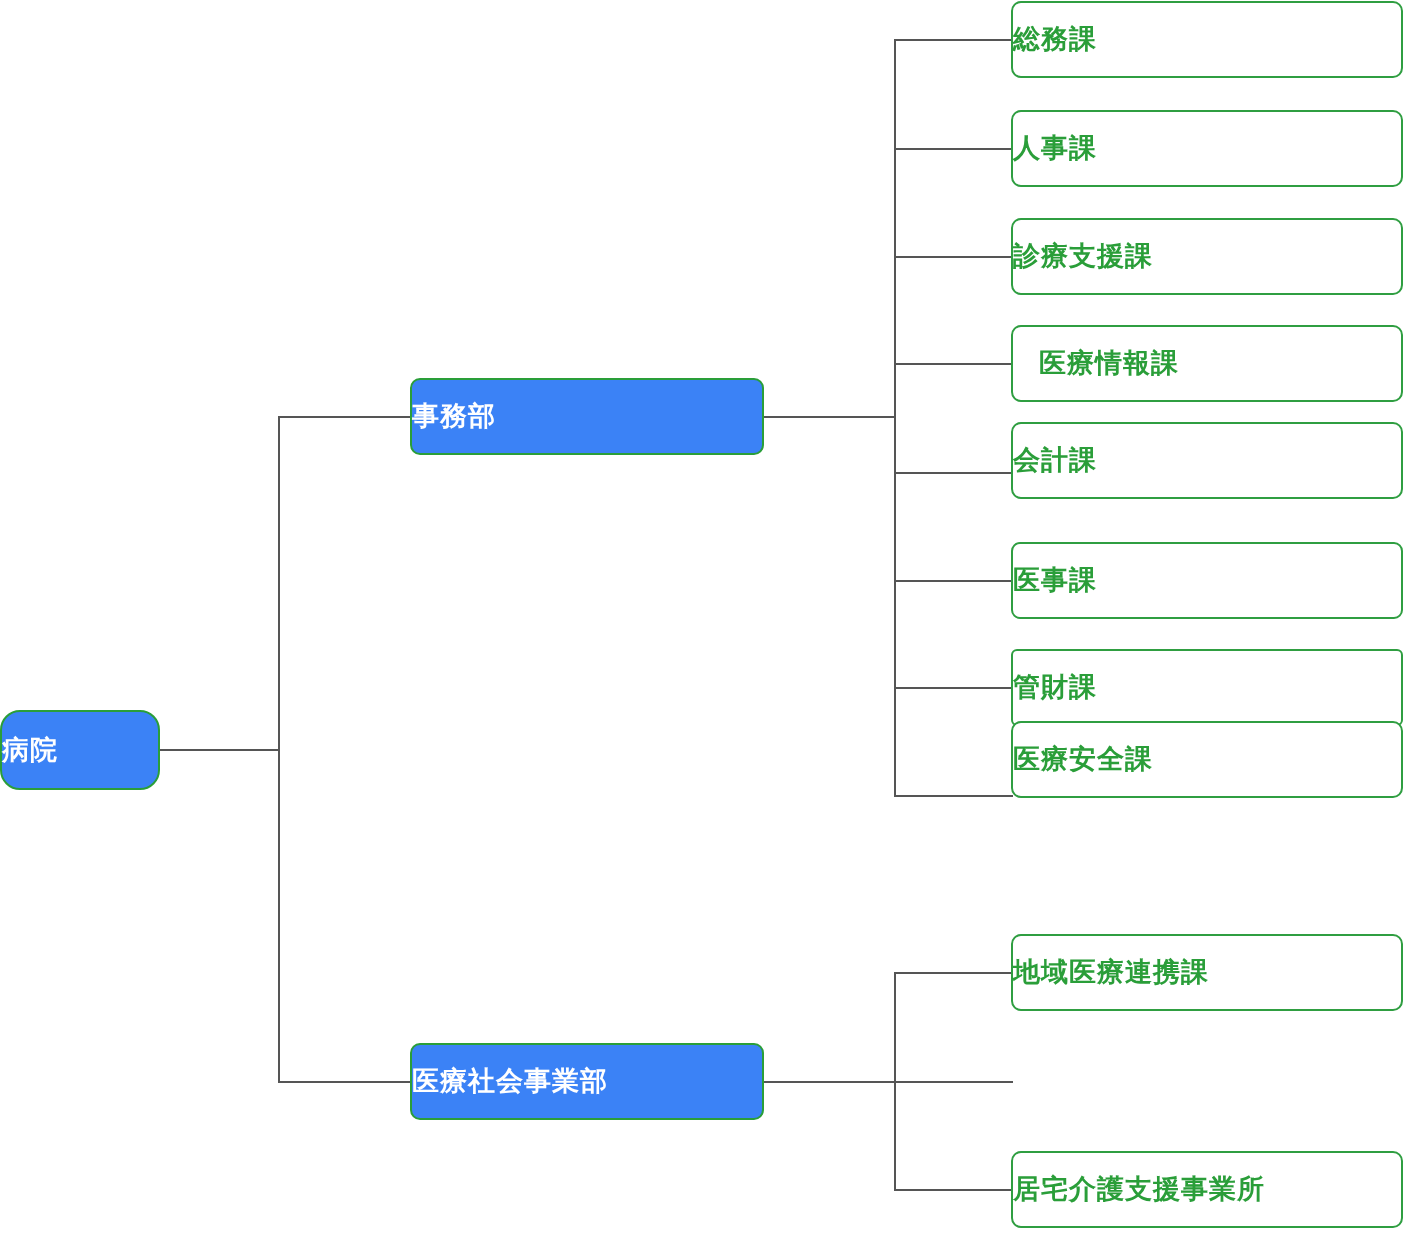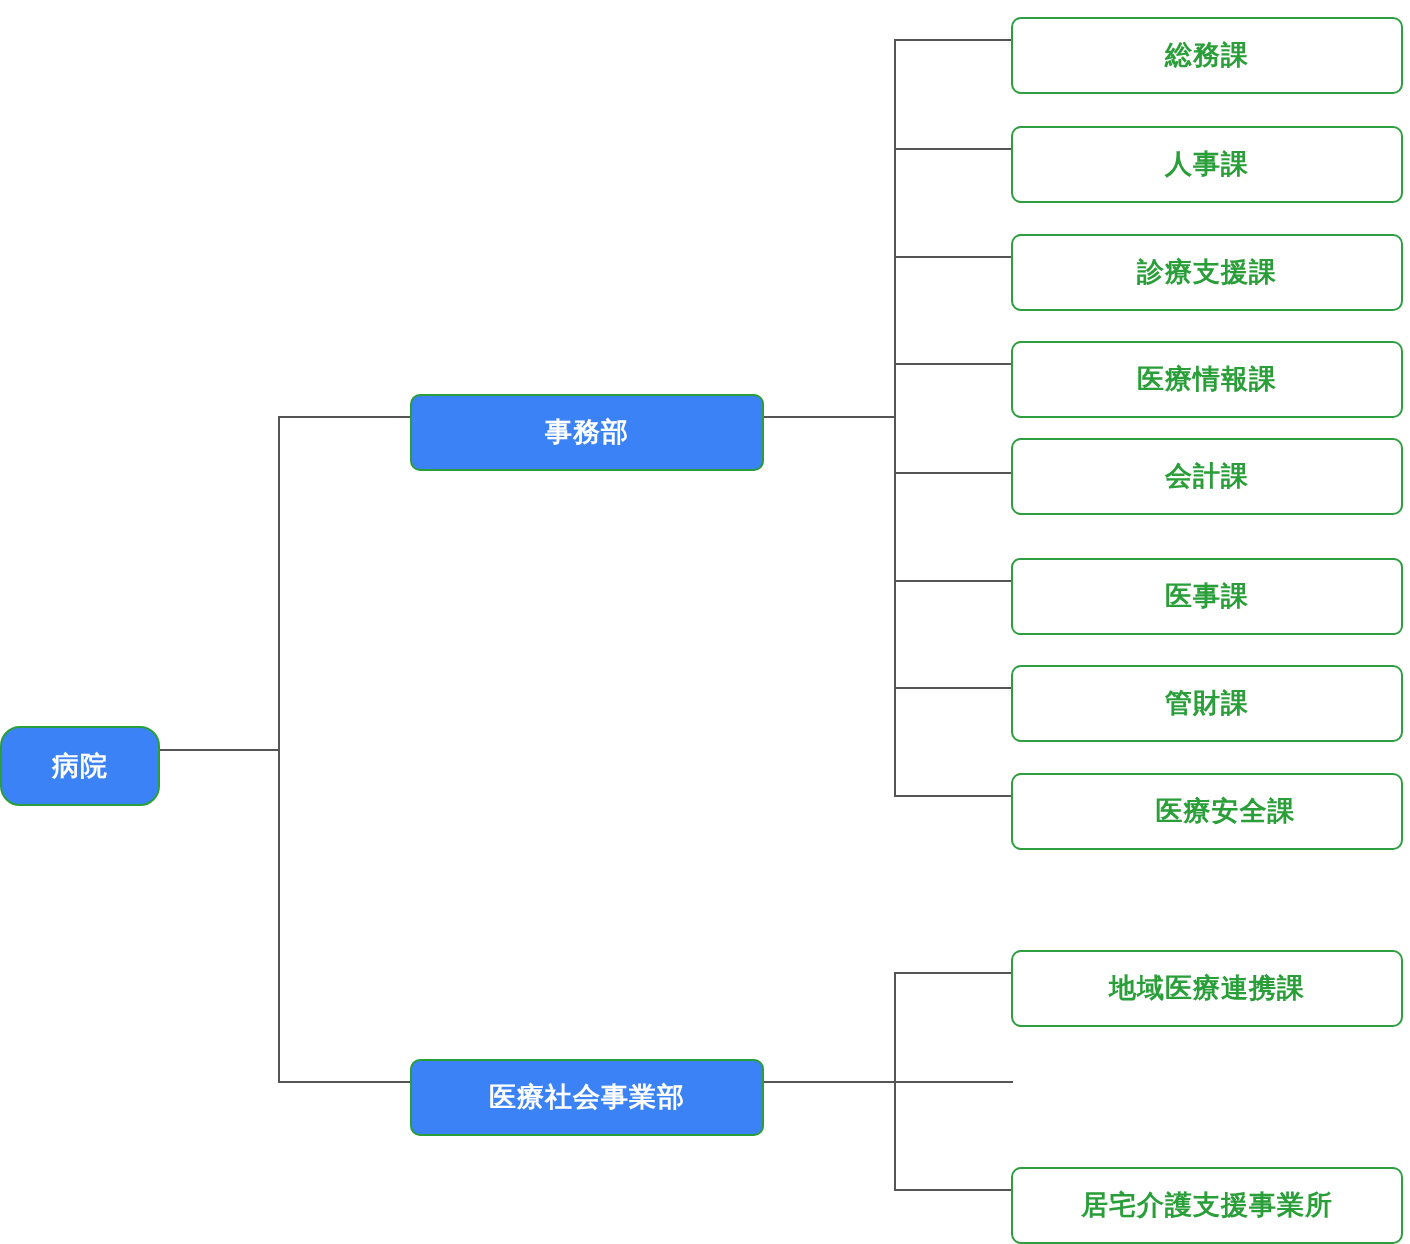--- a/index.html
+++ b/index.html
@@ -26,25 +26,23 @@
   }
   .line-h { height: 2px; }
   .line-v { width: 2px; }
 
   
   .node {
     position: absolute;
     box-sizing: border-box;
     display: flex;
     align-items: center;
-    justify-content: center;
     border-radius: 10px;
     text-align: center;
     line-height: 1.2;
-    margin-top: 16px;
   }
   .node-label {
     display: block;
     white-space: nowrap;
   }
 
   
   .node-filled {
     background: #3b82f6;
     border: 2px solid #2a9e39;
@@ -72,25 +70,25 @@
 
   
   #node-root       { left: 0px;    top: 710px;  width: 160px; height: 80px; border-radius: 20px; }
   #node-dept-0     { left: 410px;  top: 378px;  width: 354px; height: 77px; }
   #node-dept-1     { left: 410px;  top: 1043px; width: 354px; height: 77px; }
 
   .sec { left: 1011px; width: 392px; height: 77px; }
   #node-sec-0-0 { top: 1px;    }
   #node-sec-0-1 { top: 110px;  }
   #node-sec-0-2 { top: 218px;  }
-  #node-sec-0-3 { top: 325px;  }
+  #node-sec-0-3 { top: 325px; padding-left: 26px;  }
   #node-sec-0-4 { top: 422px;  }
   #node-sec-0-5 { top: 542px; border-radius: 9px;  }
-  #node-sec-0-6 { top: 649px;  }
-  #node-sec-0-7 { top: 757px; padding-left: 37px;  }
+  #node-sec-0-6 { top: 649px; border-radius: 6px;  }
+  #node-sec-0-7 { top: 721px;  }
   #node-sec-1-0 { top: 934px;  }
   #node-sec-1-1 { top: 1043px; }
   #node-sec-1-2 { top: 1151px; }
 
   
   #line-root-out   { left: 160px; top: 749px;  width: 120px; }
   #line-trunk-main { left: 278px; top: 416px;  height: 667px; }
   #line-dept0-in   { left: 278px; top: 416px;  width: 134px; }
   #line-dept1-in   { left: 278px; top: 1081px; width: 134px; }
 

